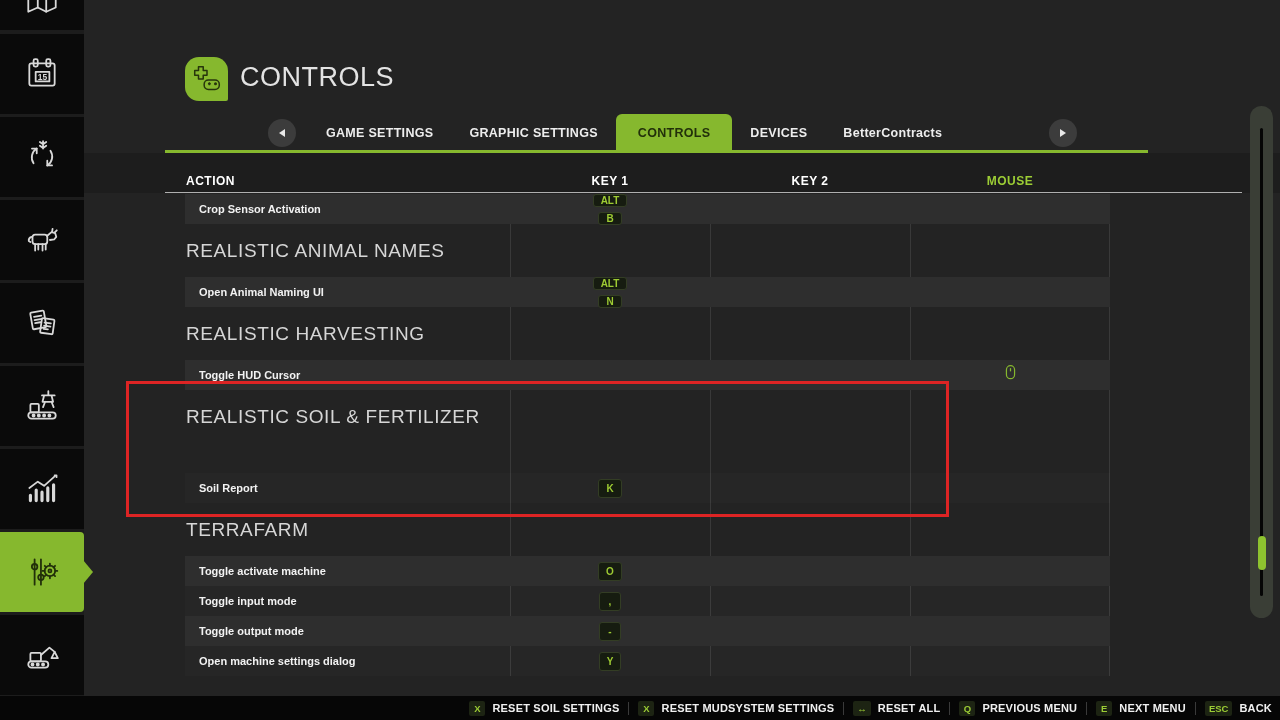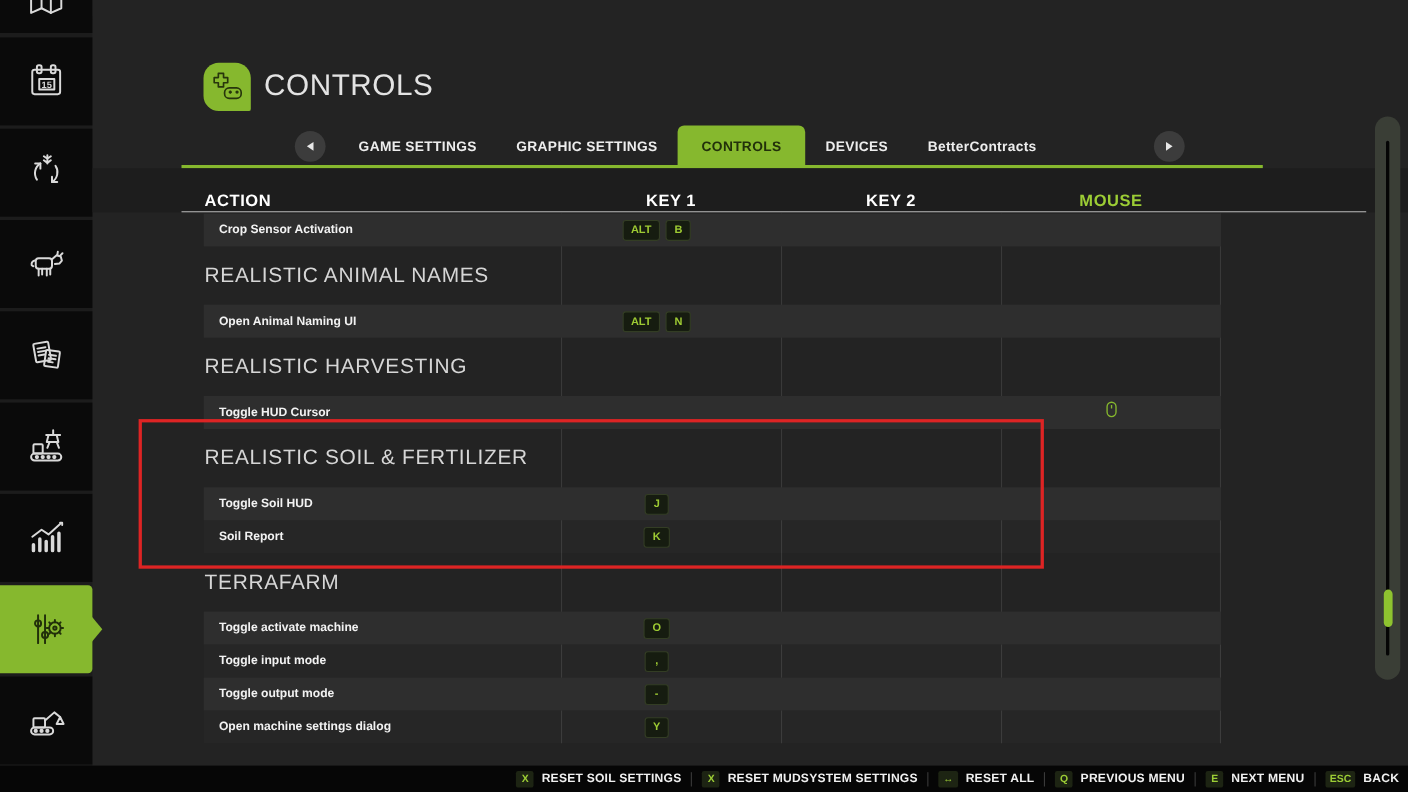--- a/index.html
+++ b/index.html
@@ -31,38 +31,38 @@
   .tab.active { background:#86b82e; color:#22300a; border-radius:6px 6px 0 0; padding:0 22px; }
   .tab-arrow { position:absolute; top:119px; width:28px; height:28px; border-radius:50%; background:#3c3c3c;
       display:flex; align-items:center; justify-content:center; }
   #tab-prev { left:268px; } #tab-next { left:1049px; }
   .tri-l { border-top:4px solid transparent; border-bottom:4px solid transparent; border-right:6px solid #e8e8e8; }
   .tri-r { border-top:4px solid transparent; border-bottom:4px solid transparent; border-left:6px solid #e8e8e8; }
   #tab-line { position:absolute; left:165px; top:150px; width:983px; height:3px; background:#86b82e; }
   #thead-band { position:absolute; left:84px; top:153px; width:1196px; height:40px; background:#1d1d1d; }
 
   
-  .col-h { position:absolute; top:174px; font-size:15px; font-weight:bold; color:#fff; letter-spacing:0.5px; }
+  .col-h { position:absolute; top:174px; font-size:12px; font-weight:bold; color:#fff; letter-spacing:0.5px; }
   .col-h.c0 { left:186px; }
   .col-h.c1 { left:510px; width:200px; text-align:center; }
   .col-h.c2 { left:710px; width:200px; text-align:center; }
   .col-h.c3 { left:910px; width:200px; text-align:center; color:#9ccd35; }
   #thead-line { position:absolute; left:165px; top:192px; width:1077px; height:1px; background:#c9c9c9; opacity:0.85; }
 
   
   #table { position:absolute; left:185px; top:194px; width:925px; height:482px; overflow:hidden; }
   .vline { position:absolute; top:0; width:1px; height:482px; background:rgba(255,255,255,0.10); }
   .section-title { position:absolute; left:1px; height:26px; line-height:26px; font-size:19px; color:#d6d6d6;
       letter-spacing:0.6px; white-space:nowrap; }
   .row { position:absolute; left:0; width:925px; height:30px; }
   .row.light { background:#2e2e2e; }
   .row.dark  { background:rgba(255,255,255,0.015); }
   .row .action { position:absolute; left:14px; top:0; height:30px; line-height:30px; font-size:11px; font-weight:bold; color:#f2f2f2; }
   .cell { position:absolute; top:0; height:30px; width:200px; display:flex; align-items:center; justify-content:center; gap:5px; }
-  .cell.k1 { left:312px; } .cell.k2 { left:525px; } .cell.m { left:725px; }
+  .cell.k1 { left:325px;flex-direction:column; } .cell.k2 { left:525px; } .cell.m { left:725px; }
   .key-chip { min-width:22px; height:19px; padding:0 7px; background:#161c10; border:1px solid #333d24;
       border-radius:3px; color:#9ecb33; font-size:10px; font-weight:bold; display:flex; align-items:center; justify-content:center; }
   .mouse-glyph svg { stroke:#86b82e; fill:none; stroke-width:1.5; }
 
   
   #red-box { position:absolute; left:126px; top:381px; width:823px; height:136px; border:3px solid #dd2424; z-index:30; }
 
   
   #scrollbar { position:absolute; left:1250px; top:106px; width:23px; height:512px; background:#3a3e36; border-radius:12px; }
   #scroll-track { position:absolute; left:50%; margin-left:-1.5px; top:22px; width:3px; height:468px; background:#050505; border-radius:2px; }
@@ -231,28 +231,20 @@
         <div class="cell k1"></div>
         <div class="cell k2"></div>
         <div class="cell m">
           <span class="mouse-glyph"><svg width="13" height="18" viewBox="0 0 16 22">
               <rect x="3" y="2" width="10" height="16" rx="5"></rect>
               <path d="M8 5 v4"></path>
             </svg></span>
         </div>
       </div>
       <div class="section-title" style="top: 210px;">REALISTIC SOIL &amp; FERTILIZER</div>
-      <div class="row light" style="top: 249px;">
-        <span class="action">Toggle Soil HUD</span>
-        <div class="cell k1">
-          <span class="key-chip">J</span>
-        </div>
-        <div class="cell k2"></div>
-        <div class="cell m"></div>
-      </div>
       <div class="row dark" style="top: 279px;">
         <span class="action">Soil Report</span>
         <div class="cell k1">
           <span class="key-chip">K</span>
         </div>
         <div class="cell k2"></div>
         <div class="cell m"></div>
       </div>
       <div class="section-title" style="top: 323px;">TERRAFARM</div>
       <div class="row light" style="top: 362px;">

